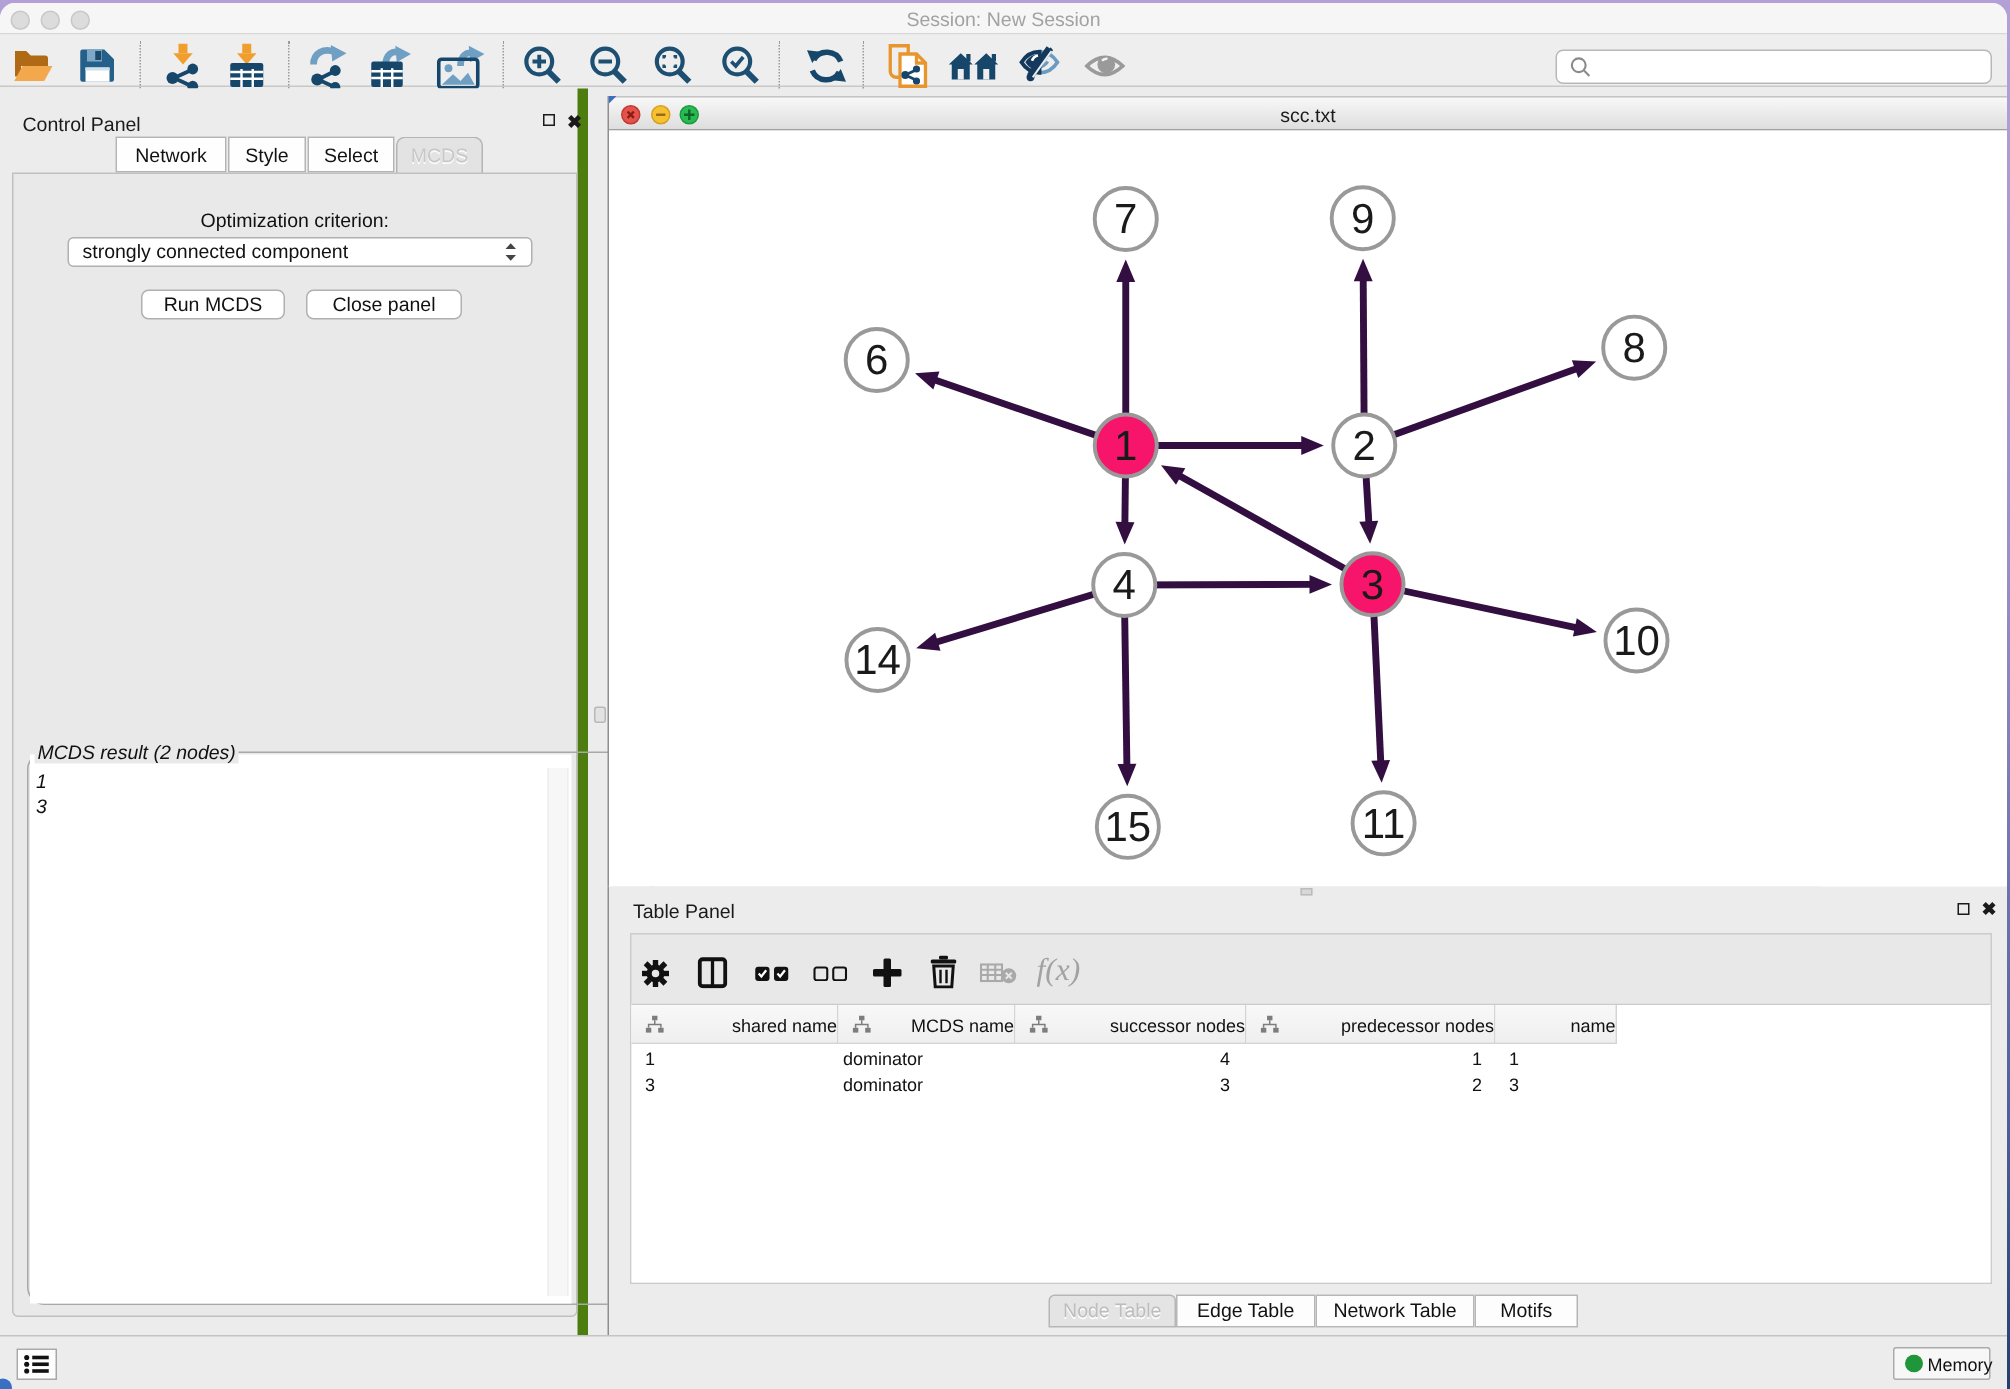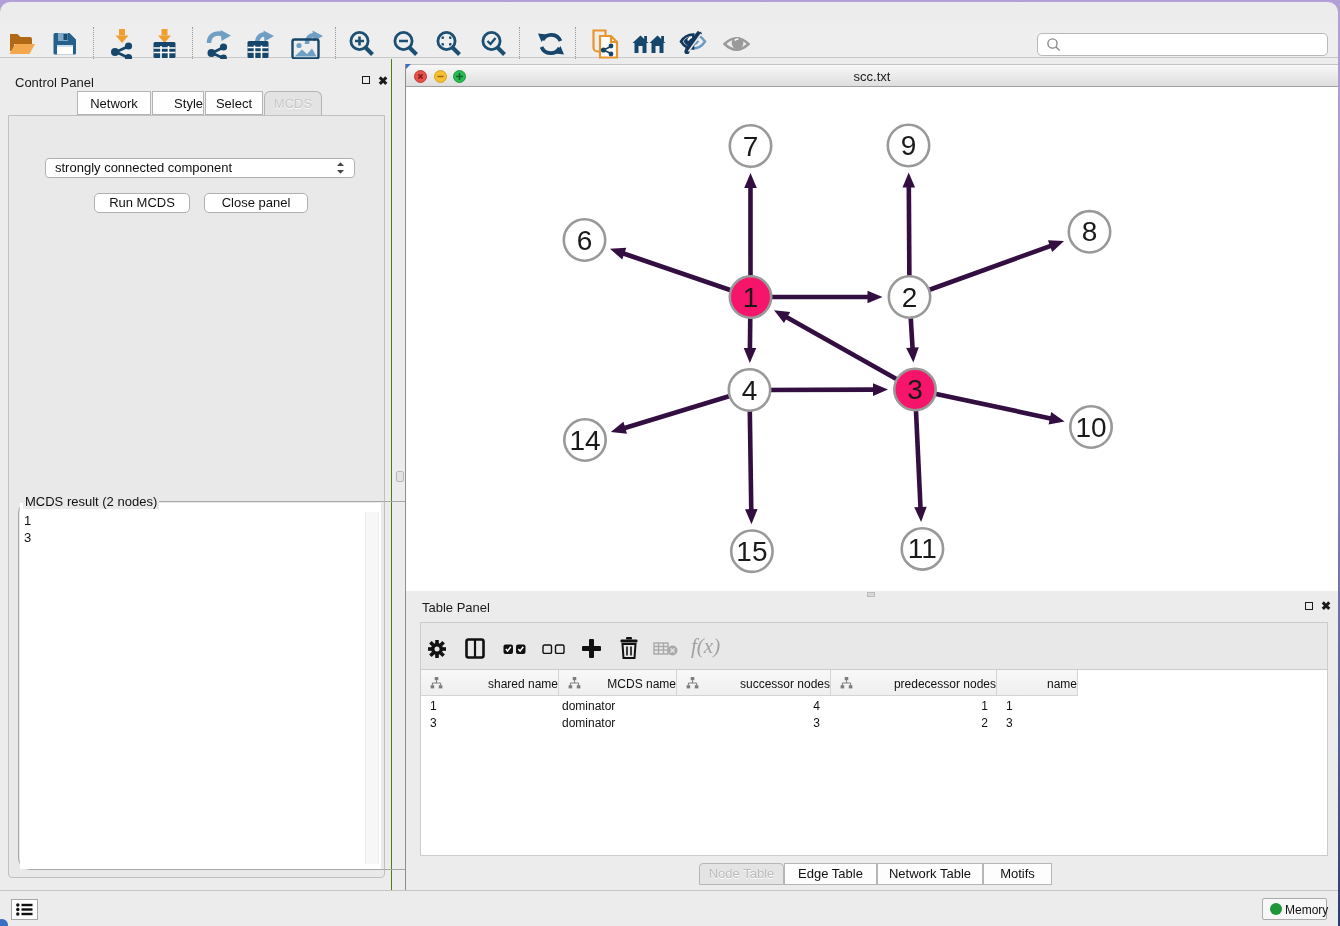--- a/index.html
+++ b/index.html
@@ -7,50 +7,56 @@
 body { font-family:"Liberation Sans", sans-serif; background:linear-gradient(180deg,#b3a0d6 0%,#9c8fc8 40%,#51609a 80%,#23406e 100%); position:relative; }
 .app { position:absolute; left:0; top:2px; width:1338px; height:924px; background:#ececec; border-radius:10px 10px 0 0; overflow:hidden; }
 .titlebar { position:absolute; left:0; top:0; width:1338px; height:21px; background:#f6f6f6; border-bottom:1px solid #d8d8d8; }
 .tl { position:absolute; top:5px; width:13px; height:13px; border-radius:50%; background:#dcdcdc; border:1px solid #c8c8c8; }
 .title-text { position:absolute; top:3px; left:0; width:1338px; text-align:center; font-size:13px; color:#a2a2a2; }
 .toolbar { position:absolute; left:0; top:21px; width:1338px; height:35px; background:#eeeeee; border-bottom:1px solid #c8c8c8; }
 .sep { position:absolute; top:4px; height:32px; width:0; border-left:1px dotted #9a9a9a; }
 .ticon { position:absolute; top:0; }
 .search { position:absolute; left:1037px; top:10px; width:291px; height:23px; background:#ffffff; border:1px solid #b8b8b8; border-radius:5px; }
 
-.cpanel { position:absolute; left:0; top:57px; width:392px; height:831px; background:#ececec; border-right:1px solid #4d7c0f; }
+.cpanel { position:absolute; left:0; top:57px; width:392px; height:831px; background:#ececec; border-right:7px solid #4d7c0f; }
 .panel-head { font-size:13px; color:#1a1a1a; }
 .float-ic { position:absolute; width:8px; height:8px; border:1.5px solid #1a1a1a; background:transparent; }
 .close-x { position:absolute; font-size:12px; font-weight:bold; color:#1a1a1a; }
 .tab { position:absolute; top:0; height:24px; background:#fefefe; border:1px solid #b4b4b4; font-size:13px; color:#111; text-align:center; line-height:23px; }
 .tab.sel { background:#e3e3e3; color:#c8c8c8; text-shadow:0 1px 0 #fafafa; border-radius:6px 6px 0 0; border-bottom:none; height:35px; }
 .cp-box { position:absolute; left:8px; top:56px; width:377px; height:763px; background:#e9e9e9; border:1px solid #c0c0c0; border-radius:0 0 4px 4px; }
 .combo { position:absolute; left:36px; top:42px; height:20px; width:310px; background:#ffffff; border:1px solid #b0b0b0; border-radius:4px; font-size:13px; color:#111; line-height:17px; padding-left:9px; }
 .btn { position:absolute; height:20px; background:#ffffff; border:1px solid #b0b0b0; border-radius:5px; font-size:13px; color:#111; text-align:center; line-height:18px; }
-.fieldset { position:absolute; left:9px; top:385px; width:417px; height:369px; border:1px solid #a8a8a8; border-radius:12px; }
+.fieldset { position:absolute; left:9px; top:385px; width:417px; height:369px; border:1px solid #a8a8a8; border-radius:12px;font-style:italic; }
 .fieldset .legend { position:absolute; left:4px; top:-8px; background:#e9e9e9; padding:0 2px; font-size:13px; color:#111; z-index:3; }
 .listbox { position:absolute; left:1px; top:1px; width:361px; height:366px; background:#ffffff; }
 .vtrack { position:absolute; right:2px; top:9px; width:14px; height:352px; background:#f7f7f7; border-left:1px solid #ededed; border-right:1px solid #ededed; }
 
 .netwin { position:absolute; left:405px; top:62px; width:933px; height:527px; border-left:1px solid #8e8e8e; }
 .nw-title { position:absolute; left:0; top:0; width:932px; height:23px; background:linear-gradient(180deg,#f8f8f8 0%,#ececec 45%,#dedede 100%); border-top:1px solid #c4c4c4; border-bottom:1px solid #9f9f9f; }
 .nw-canvas { position:absolute; left:0; top:23px; width:932px; height:504px; background:#ffffff; }
 .light { position:absolute; top:5px; width:13px; height:13px; border-radius:50%; } .light svg { display:block; }
 .tpanel { position:absolute; left:405px; top:589px; width:808px; height:299px; background:#ececec; border-left:1px solid #8e8e8e; }
 .tp-inner { position:absolute; left:14px; top:31px; width:908px; height:234px; background:#e8e8e8; border:1px solid #cccccc; }
 .tbl-wrap { position:absolute; left:0px; top:46px; width:906px; height:186px; background:#ffffff; border-top:1px solid #cccccc; }
 .thead { position:absolute; left:0; top:0; height:26px; background:linear-gradient(180deg,#f8f8f8,#efefef); border-bottom:1px solid #d4d4d4; border-right:1px solid #d4d4d4; font-size:12px; color:#111; text-align:right; line-height:28px; }
 .trow { position:absolute; font-size:12px; color:#111; height:17px; line-height:17px; }
 .btab { position:absolute; top:0; height:22px; background:#fdfdfd; border:1px solid #b6b6b6; font-size:13px; color:#111; text-align:center; line-height:20px; }
 .btab.sel { background:#e4e4e4; color:#bdbdbd; text-shadow:0 1px 0 #fff; border-radius:4px 4px 0 0; }
 .statusbar { position:absolute; left:0; top:888px; width:1338px; height:36px; background:#ececec; border-top:1px solid #c4c4c4; }
 </style>
 </head>
 <body>
 <div class="app">
+  <div class="titlebar">
+    <div class="tl" style="left:7px;"></div>
+    <div class="tl" style="left:27px;"></div>
+    <div class="tl" style="left:47px;"></div>
+    <div class="title-text">Session: New Session</div>
+  </div>
   <div class="toolbar" id="toolbar">
     <svg class="ticon" style="left:9px;top:10px;" width="27" height="22" viewBox="0 0 27 22">
         <path d="M1 1 h7.5 l3 3 H21 a2 2 0 0 1 2 2 v5 H1 Z" fill="#b06a15"></path>
         <rect x="1" y="4" width="4" height="14" fill="#b06a15"></rect>
         <path d="M6 11 H26 L20.5 21 H0.5 Z" fill="#f4a84e"></path>
       </svg>
     <svg class="ticon" style="left:53px;top:9px;" width="24" height="23" viewBox="0 0 24 23">
         <path d="M2 1 H16.5 L23 7.5 V21 a1.5 1.5 0 0 1 -1.5 1.5 H2 a1.5 1.5 0 0 1 -1.5 -1.5 V2.5 A1.5 1.5 0 0 1 2 1 Z" fill="#25608a"></path>
         <path d="M5 1 h10 v8 h-10 z" fill="#7ea9c6"></path>
         <rect x="10.5" y="2" width="4" height="6" fill="#1c4a6b"></rect>
@@ -182,24 +188,25 @@
           <line x1="10" y1="10" x2="13.6" y2="13.6" stroke="#8a8a8a" stroke-width="1.4"></line>
         </svg>
       </div>
   </div>
 
   <div class="cpanel">
     <div class="panel-head" style="position:absolute;left:15px;top:16px;">Control Panel</div>
     <div class="float-ic" style="left:362px;top:17px;"></div>
     <div class="close-x" style="left:378px;top:15px;">✖</div>
     <div class="tab" style="left:77px;width:74px;top:32px;">Network</div>
-    <div class="tab" style="left:152px;width:52px;top:32px;text-align:right;">Style</div>
+    <div class="tab" style="left:152px;width:52px;top:32px;">Style</div>
     <div class="tab" style="left:205px;width:58px;top:32px;">Select</div>
     <div class="tab sel" style="left:264px;width:58px;top:32px;">MCDS</div>
     <div class="cp-box">
+      <div style="position:absolute;left:0;top:0;width:100%;text-align:center;top:23px;font-size:13px;color:#111;">Optimization criterion:</div>
       <div class="combo">strongly connected component
         <svg width="11" height="14" style="position:absolute;right:8px;top:2px;" viewBox="0 0 11 14">
             <path d="M2 5 L5.5 1.2 L9 5 Z" fill="#444"></path>
             <path d="M2 9 L5.5 12.8 L9 9 Z" fill="#444"></path>
           </svg>
       </div>
       <div class="btn" style="left:85px;top:77px;width:96px;">Run MCDS</div>
       <div class="btn" style="left:195px;top:77px;width:104px;">Close panel</div>
       <div class="fieldset">
         <div class="legend">MCDS result (2 nodes)</div>

